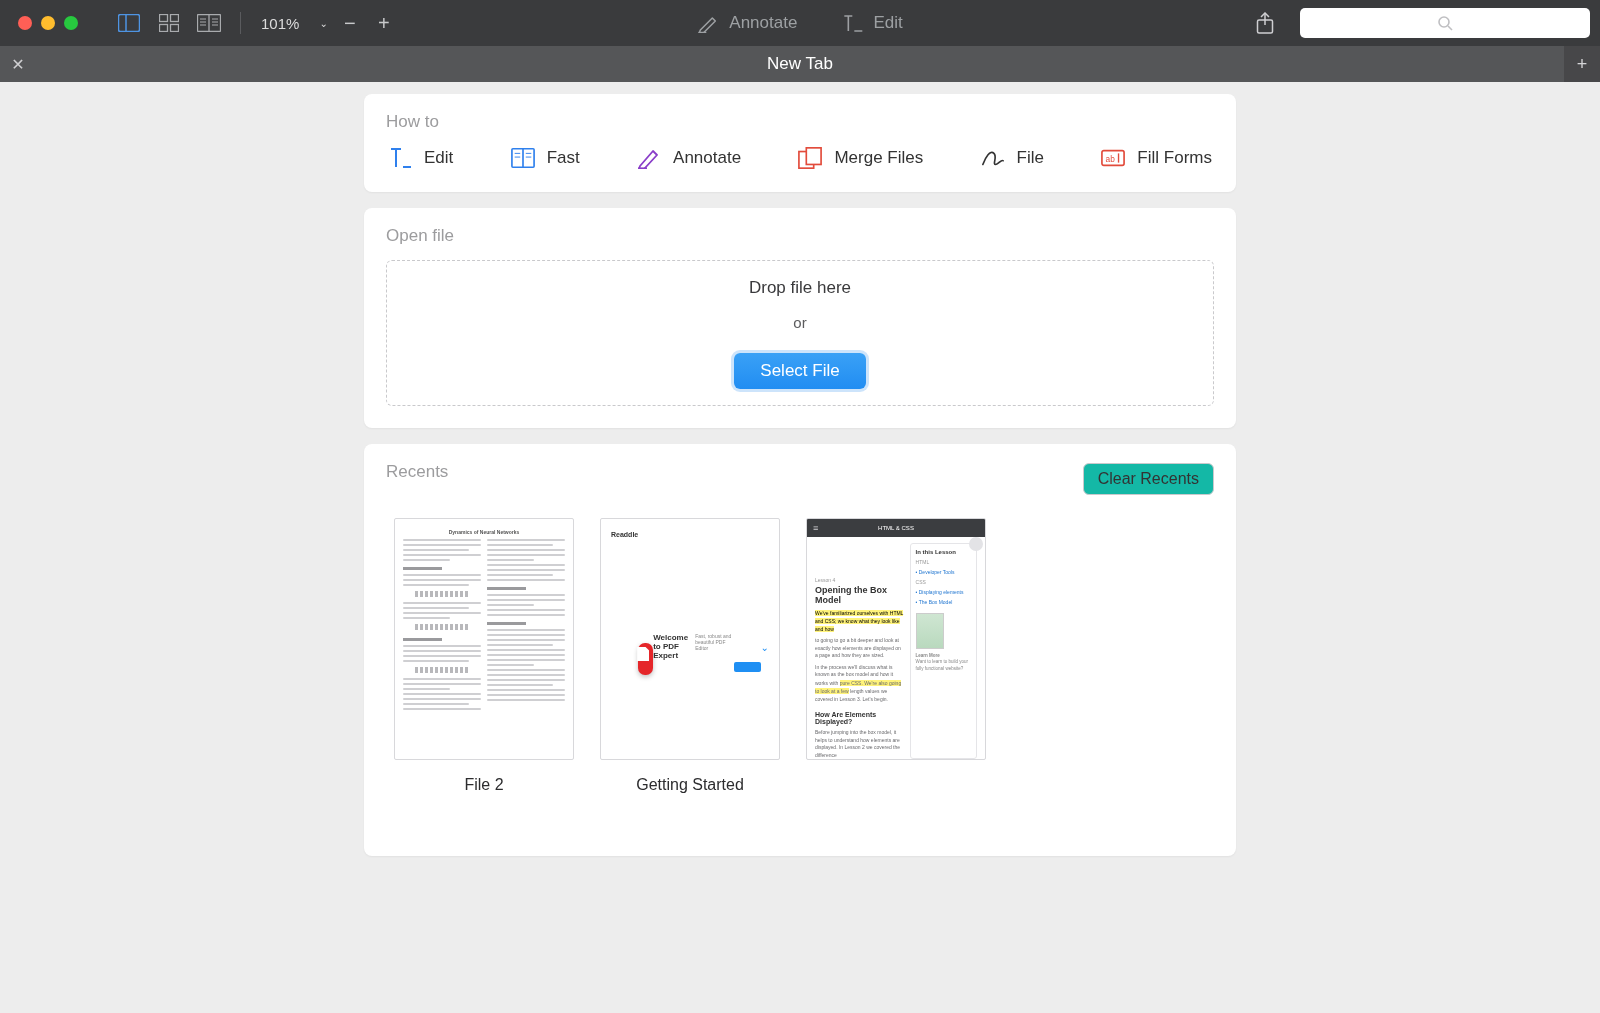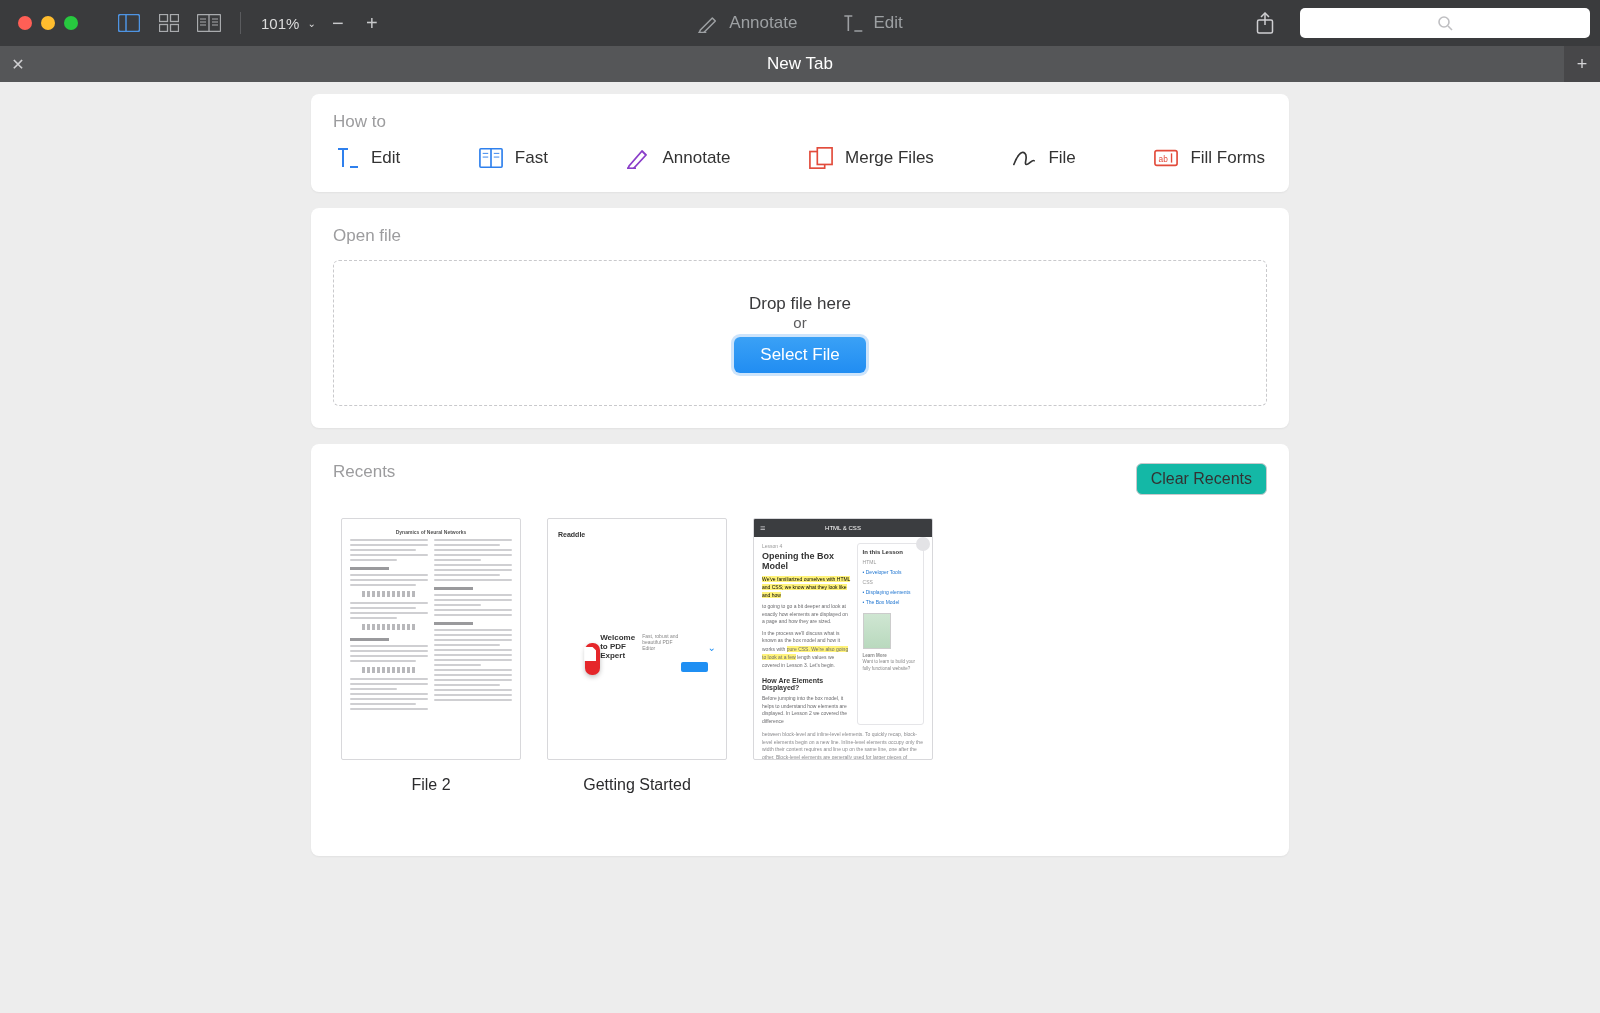--- a/index.html
+++ b/index.html
@@ -17,21 +17,21 @@
     position: relative;
   }
   .traffic-lights { display: flex; gap: 9px; margin-right: 26px; }
   .tl-dot { width: 14px; height: 14px; border-radius: 50%; }
   .tl-close { background: #ff5f56; }
   .tl-min { background: #ffbd2e; }
   .tl-max { background: #27c93f; }
 
   .tb-btn { width: 30px; height: 30px; display:flex; align-items:center; justify-content:center; color:#a9abae; }
   .tb-divider { width: 1px; height: 22px; background: #5a5b5e; margin: 0 6px; }
-  .zoom-group { display:flex; align-items:center; gap:4px; color:#dcdcdc; font-size:15px; margin-left:4px;}
+  .zoom-group { display:flex; align-items:center; gap:16px; color:#dcdcdc; font-size:15px; margin-left:4px;}
   .zoom-group .caret { font-size:10px; margin-left:4px;}
   .tb-minus, .tb-plus { width:24px; text-align:center; color:#c8c9cb; font-size:20px;}
 
   .tb-center { position:absolute; left:50%; transform:translateX(-50%); display:flex; gap:44px; }
   .tb-center-item { display:flex; align-items:center; gap:10px; color:#9da0a3; font-size:17px; font-weight:400;}
 
   .tb-right { margin-left:auto; display:flex; align-items:center; gap:20px; }
   .search-field { width:290px; height:30px; background:#ffffff; border-radius:5px; display:flex; align-items:center; justify-content:center; }
   .search-field svg { color:#bfbfbf; }
 
@@ -50,41 +50,41 @@
 
   
   .page {
     padding: 12px 0 0 0;
     display:flex;
     flex-direction:column;
     align-items:center;
     gap: 16px;
   }
   .card {
-    width: 978px;
+    width: 872px;
     background:#fff;
     border-radius:8px;
     box-shadow: 0 1px 2px rgba(0,0,0,0.05);
     padding: 18px 22px 22px 22px;
   }
   .card h3 { font-size:17px; font-weight:500; color:#9c9c9e; margin-bottom:14px; }
 
   .howto-row { display:flex; justify-content:space-between; padding: 0 2px; }
   .howto-item { display:flex; align-items:center; gap:12px; font-size:17px; color:#333; }
   .howto-item .ico { width:24px; height:24px; display:flex; align-items:center; justify-content:center;text-decoration:underline;}
 
   .drop-zone {
     border: 1.5px dashed #c9c9cc;
     border-radius:6px;
     height:146px;
     display:flex;
     flex-direction:column;
     align-items:center;
     justify-content:center;
-    gap:0;
+    gap:16px;
   }
   .drop-zone .dz-text { font-size:17px; color:#3a3a3c; }
   .drop-zone .dz-or { font-size:15px; color:#5c5c5e; }
   .select-btn {
     margin-top:6px;
     background: linear-gradient(#3aa1f6,#218df2);
     color:#fff;
     border: none;
     font-size:17px;
     padding: 8px 26px;
@@ -134,21 +134,21 @@
   .thumb2 .wtitle { font-size:8px; font-weight:600; color:#333; margin-top:10px;}
   .thumb2 .wsub { font-size:5px; color:#888; margin-top:2px;}
   .thumb2 .gsbtn { width:58px; height:10px; background:#1f8ff3; border-radius:2px; margin-top:52px;}
   .thumb2 .down { margin-top:12px; color:#1f8ff3; font-size:10px;}
 
   
   .thumb3 { font-size:5px; }
   .thumb3 .nav { height:18px; background:#3b3d40; color:#fff; display:flex; align-items:center; justify-content:center; font-size:6px; position:relative;}
   .thumb3 .nav .burger { position:absolute; left:6px; font-size:9px; color:#cfcfd2;}
   .thumb3 .body { padding:6px 8px; display:flex; gap:6px;}
-  .thumb3 .main { flex:1.6; }
+  .thumb3 .main { flex:1.6;margin-top:34px; }
   .thumb3 .side { flex:1; border:1px solid #e5e5e8; border-radius:3px; padding:5px; display:flex; flex-direction:column; gap:4px; position:relative;}
   .thumb3 .side .dot { position:absolute; right:-7px; top:-7px; width:14px; height:14px; border-radius:50%; background:#e3e3e6;}
   .thumb3 .les { color:#999; font-size:5px;}
   .thumb3 .h1 { font-size:9px; font-weight:700; color:#333; margin:2px 0 4px 0;}
   .thumb3 .hl { background:#fff37a; display:inline; line-height:1.6;}
   .thumb3 .para { color:#6a6a6d; line-height:1.5; margin-top:4px;}
   .thumb3 .h2 { font-size:7px; font-weight:700; color:#333; margin-top:8px;}
   .thumb3 .link { color:#1d74d0; }
   .thumb3 .sidettl { font-weight:700; color:#333; font-size:6px;}
   .thumb3 .full { padding:0 8px 8px 8px; color:#8a8a8d; line-height:1.5;}

